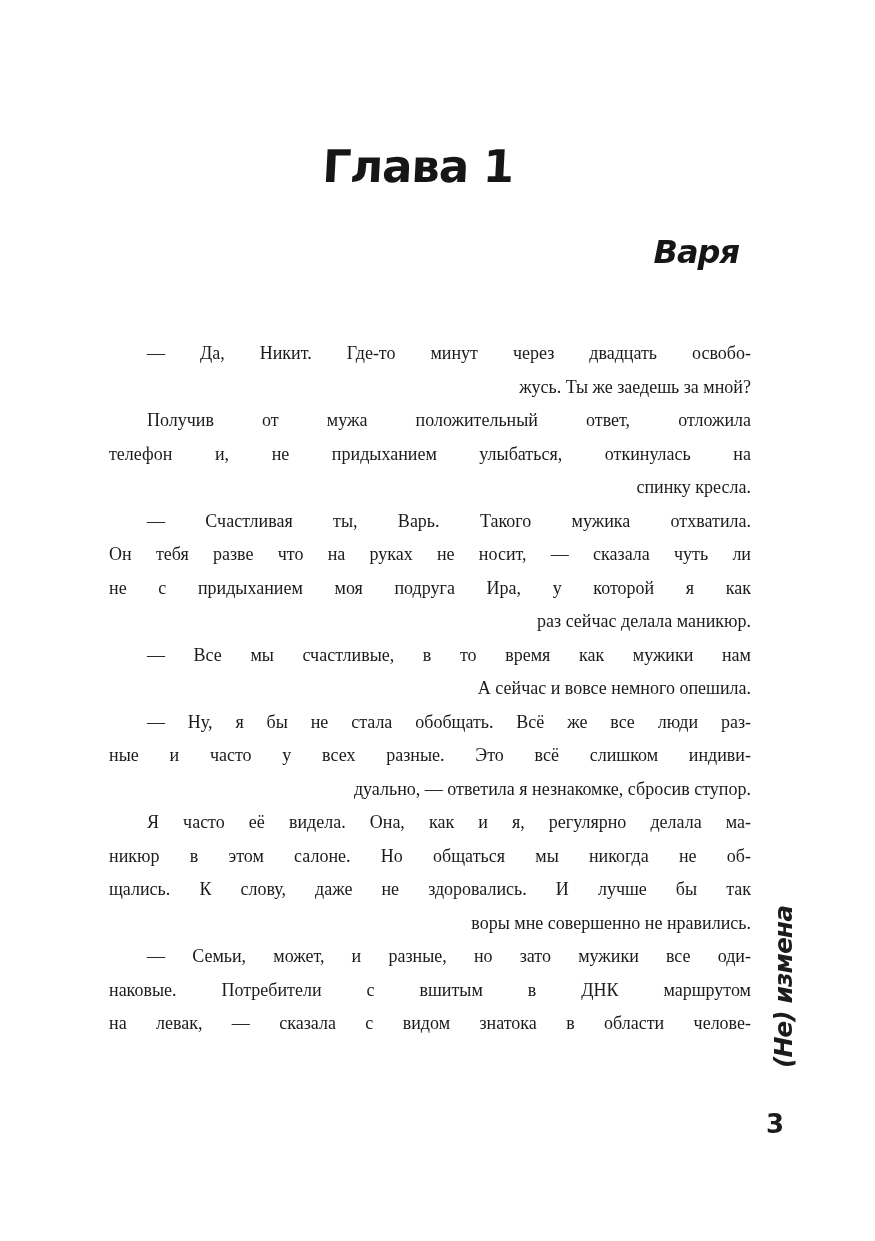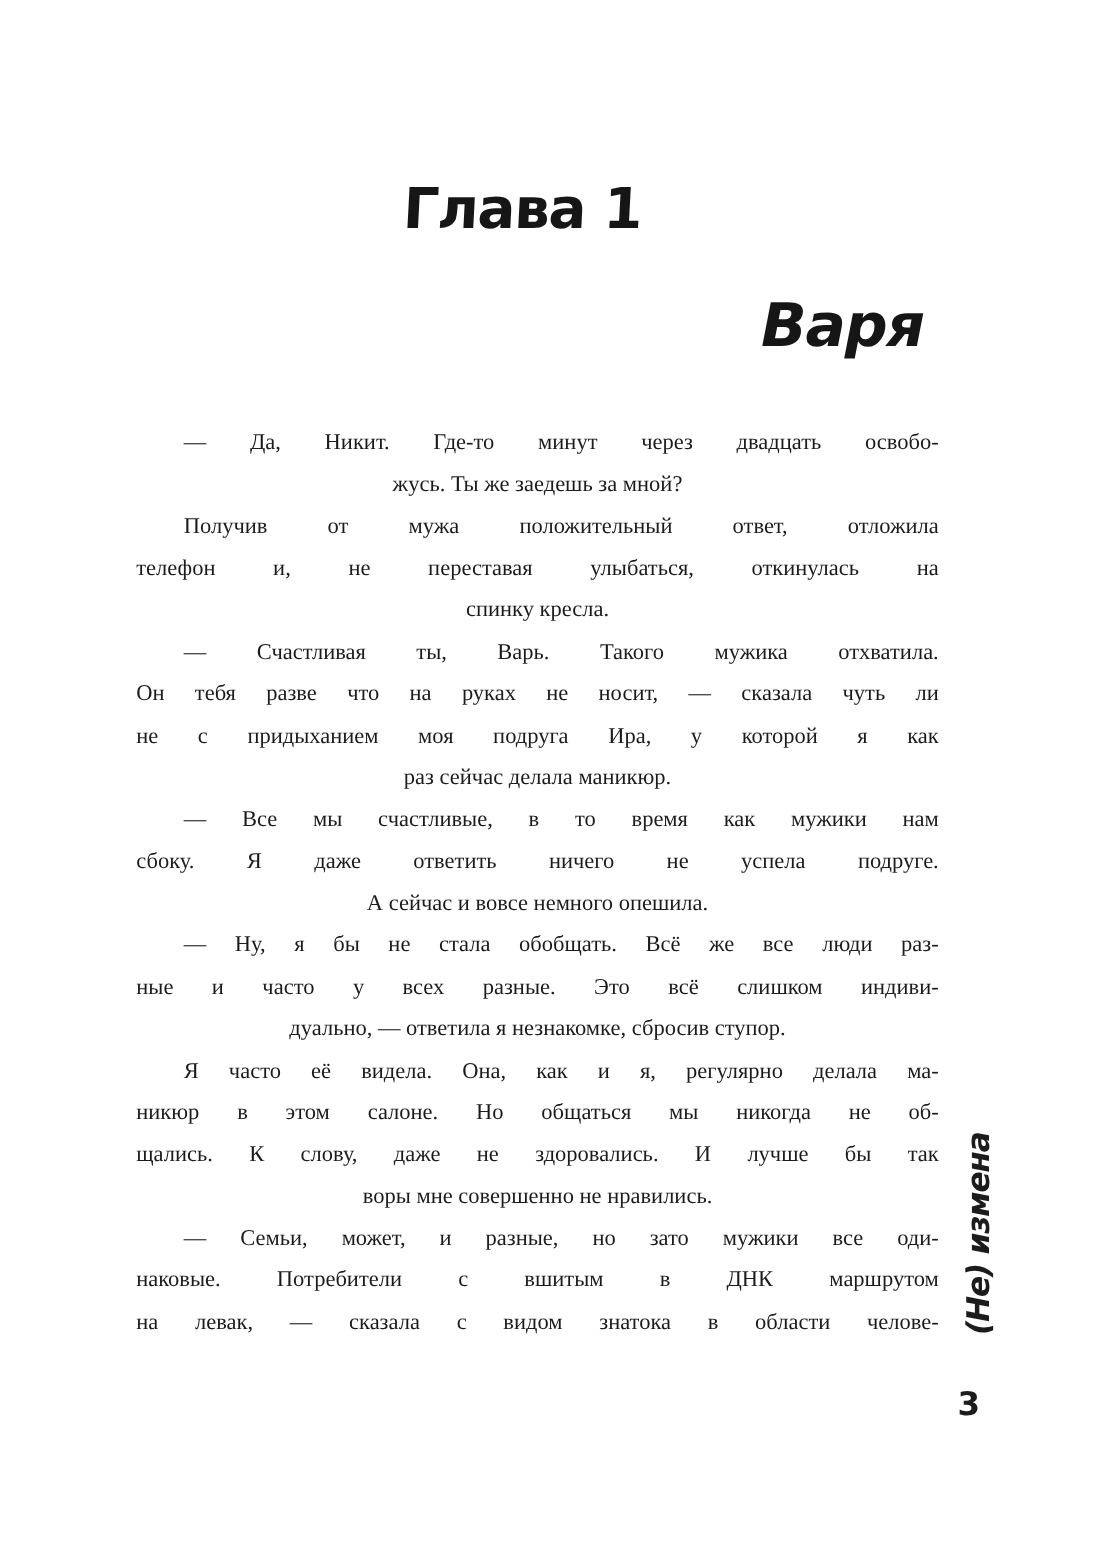--- a/index.html
+++ b/index.html
@@ -33,40 +33,40 @@
   
   .section-heading {
     position: absolute;
     top: 233px;
     left: 97px;
     width: 642px;
     text-align: right;
     font-family: "DejaVu Sans", sans-serif;
     font-style: italic;
     font-weight: 700;
-    font-size: 48px;
+    font-size: 32px;
     letter-spacing: -1px;
     color: #161616;
   }
   
   .body-text {
     position: absolute;
     top: 305px;
     left: 109px;
     width: 642px;
     font-family: "Liberation Serif", "DejaVu Serif", serif;
     font-size: 18px;
     color: #1b1b1b;
     margin-top: 32px;
   }
   .para { margin: 0; padding: 0; }
   .line {
     height: 33.5px;
     line-height: 33.5px;
-    text-align: center;
+    text-align: right;
   }
   .line.fill {
     text-align: justify;
     text-align-last: justify;
   }
   .line.indent { text-indent: 38px; }
   
   .side-label {
     position: absolute;
     top: 908px;
@@ -109,32 +109,31 @@
 
   <div class="section-heading">Варя</div>
 
   <div class="body-text">
       <div class="para">
         <div class="line fill indent">— Да, Никит. Где-то минут через двадцать освобо-</div>
         <div class="line">жусь. Ты же заедешь за мной?</div>
       </div>
       <div class="para">
         <div class="line fill indent">Получив от мужа положительный ответ, отложила</div>
-        <div class="line fill">телефон и, не переставая улыбаться, откинулась на</div>
+        <div class="line fill">телефон и, не придыханием улыбаться, откинулась на</div>
         <div class="line">спинку кресла.</div>
       </div>
       <div class="para">
         <div class="line fill indent">— Счастливая ты, Варь. Такого мужика отхватила.</div>
         <div class="line fill">Он тебя разве что на руках не носит, — сказала чуть ли</div>
         <div class="line fill">не с придыханием моя подруга Ира, у которой я как</div>
         <div class="line">раз сейчас делала маникюр.</div>
       </div>
       <div class="para">
         <div class="line fill indent">— Все мы счастливые, в то время как мужики нам</div>
-        <div class="line fill">сбоку. Я даже ответить ничего не успела подруге.</div>
         <div class="line">А сейчас и вовсе немного опешила.</div>
       </div>
       <div class="para">
         <div class="line fill indent">— Ну, я бы не стала обобщать. Всё же все люди раз-</div>
         <div class="line fill">ные и часто у всех разные. Это всё слишком индиви-</div>
         <div class="line">дуально, — ответила я незнакомке, сбросив ступор.</div>
       </div>
       <div class="para">
         <div class="line fill indent">Я часто её видела. Она, как и я, регулярно делала ма-</div>
         <div class="line fill">никюр в этом салоне. Но общаться мы никогда не об-</div>

